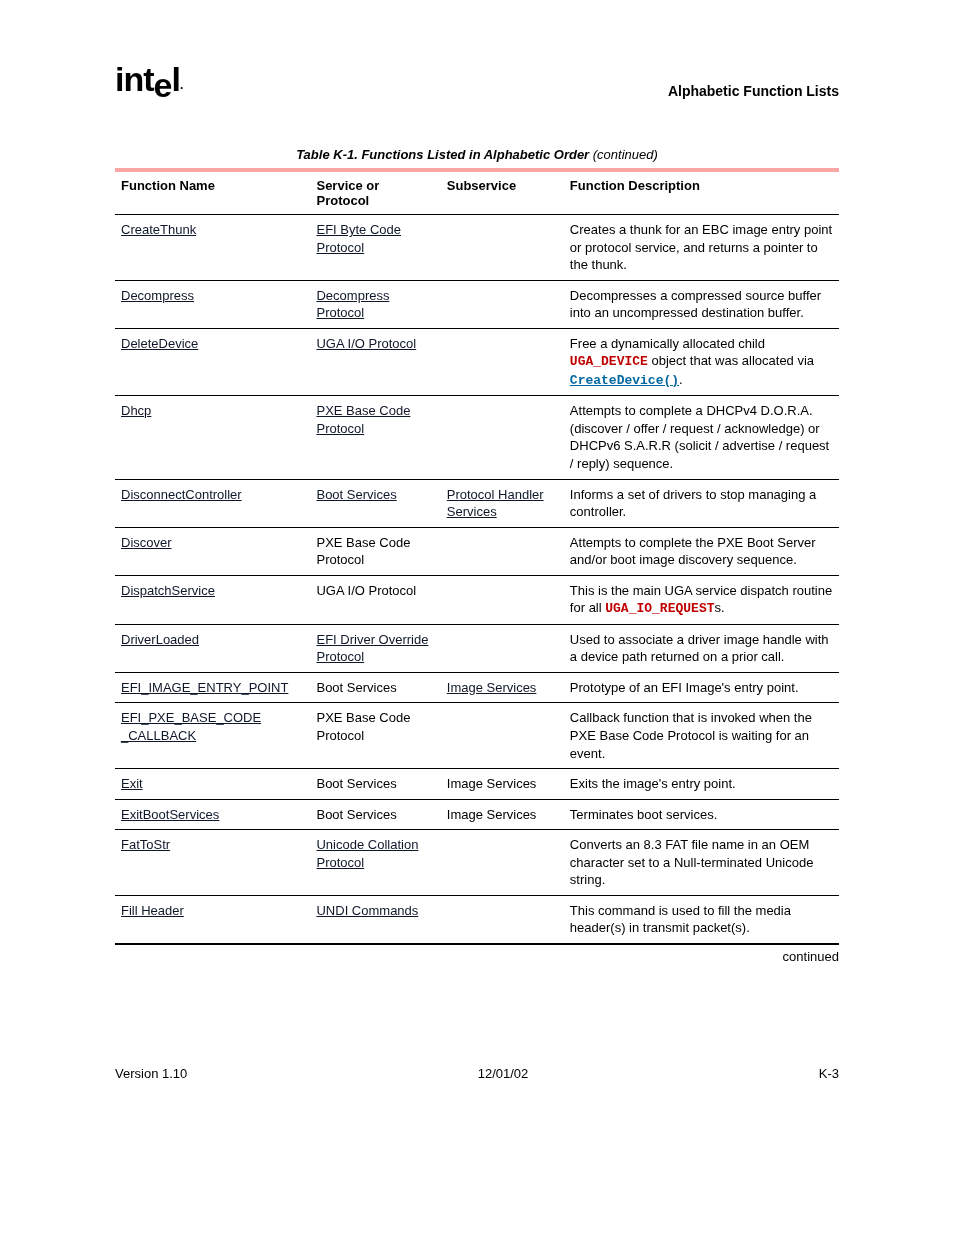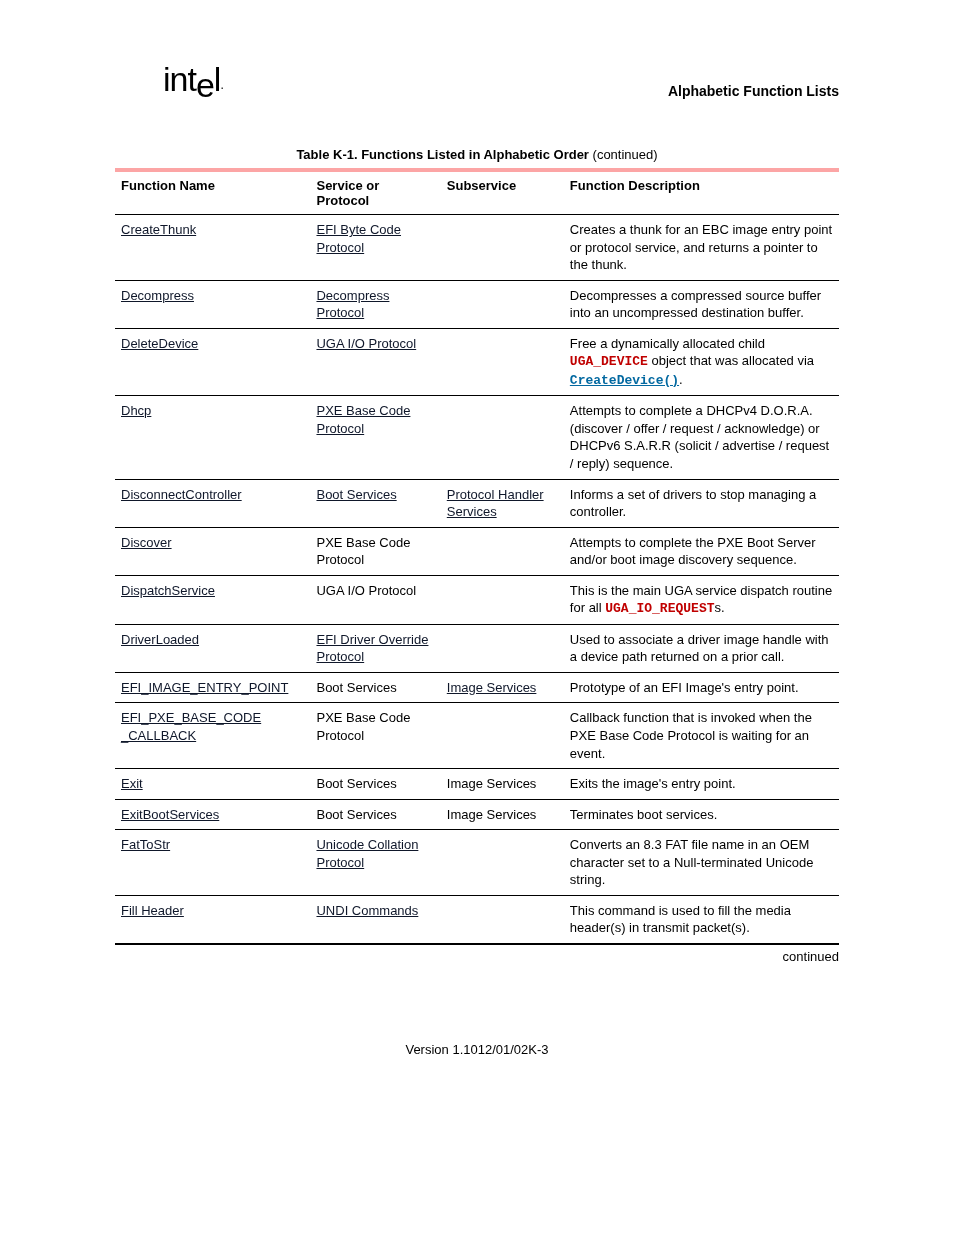--- a/index.html
+++ b/index.html
@@ -13,36 +13,36 @@
   }
   .header-row {
     display: flex;
     justify-content: space-between;
     align-items: flex-end;
     margin-bottom: 48px;
   }
   .logo {
     font-family: "Helvetica Neue", Arial, sans-serif;
     font-size: 34px;
-    font-weight: normal;
+    font-weight: bold;
     letter-spacing: -1px;
-    margin-left: 48px;
   }
   .logo .dropped {
     position: relative;
     top: 6px;
   }
   .doc-title {
     font-weight: bold;
     font-size: 14px;
   }
   .table-caption {
     text-align: center;
     font-size: 13px;
     margin-bottom: 6px;
+    font-style: italic;
   }
   .table-caption b { font-weight: bold; }
   table {
     border-collapse: collapse;
     width: 100%;
   }
   th {
     text-align: left;
     font-weight: bold;
     font-size: 13px;
@@ -70,23 +70,23 @@
     color: #c00000;
     font-weight: bold;
   }
   .continued {
     text-align: right;
     font-size: 13px;
     margin-top: 4px;
   }
   .footer {
     display: flex;
-    justify-content: center;
-    font-size: 13px;
-    margin-top: 78px;
+    justify-content: space-between;
+    font-size: 13px;
+    margin-top: 102px;
   }
   col.c1 { width: 27%; }
   col.c2 { width: 18%; }
   col.c3 { width: 17%; }
   col.c4 { width: 38%; }
 </style>
 </head>
 <body>
 
 <div class="header-row">

